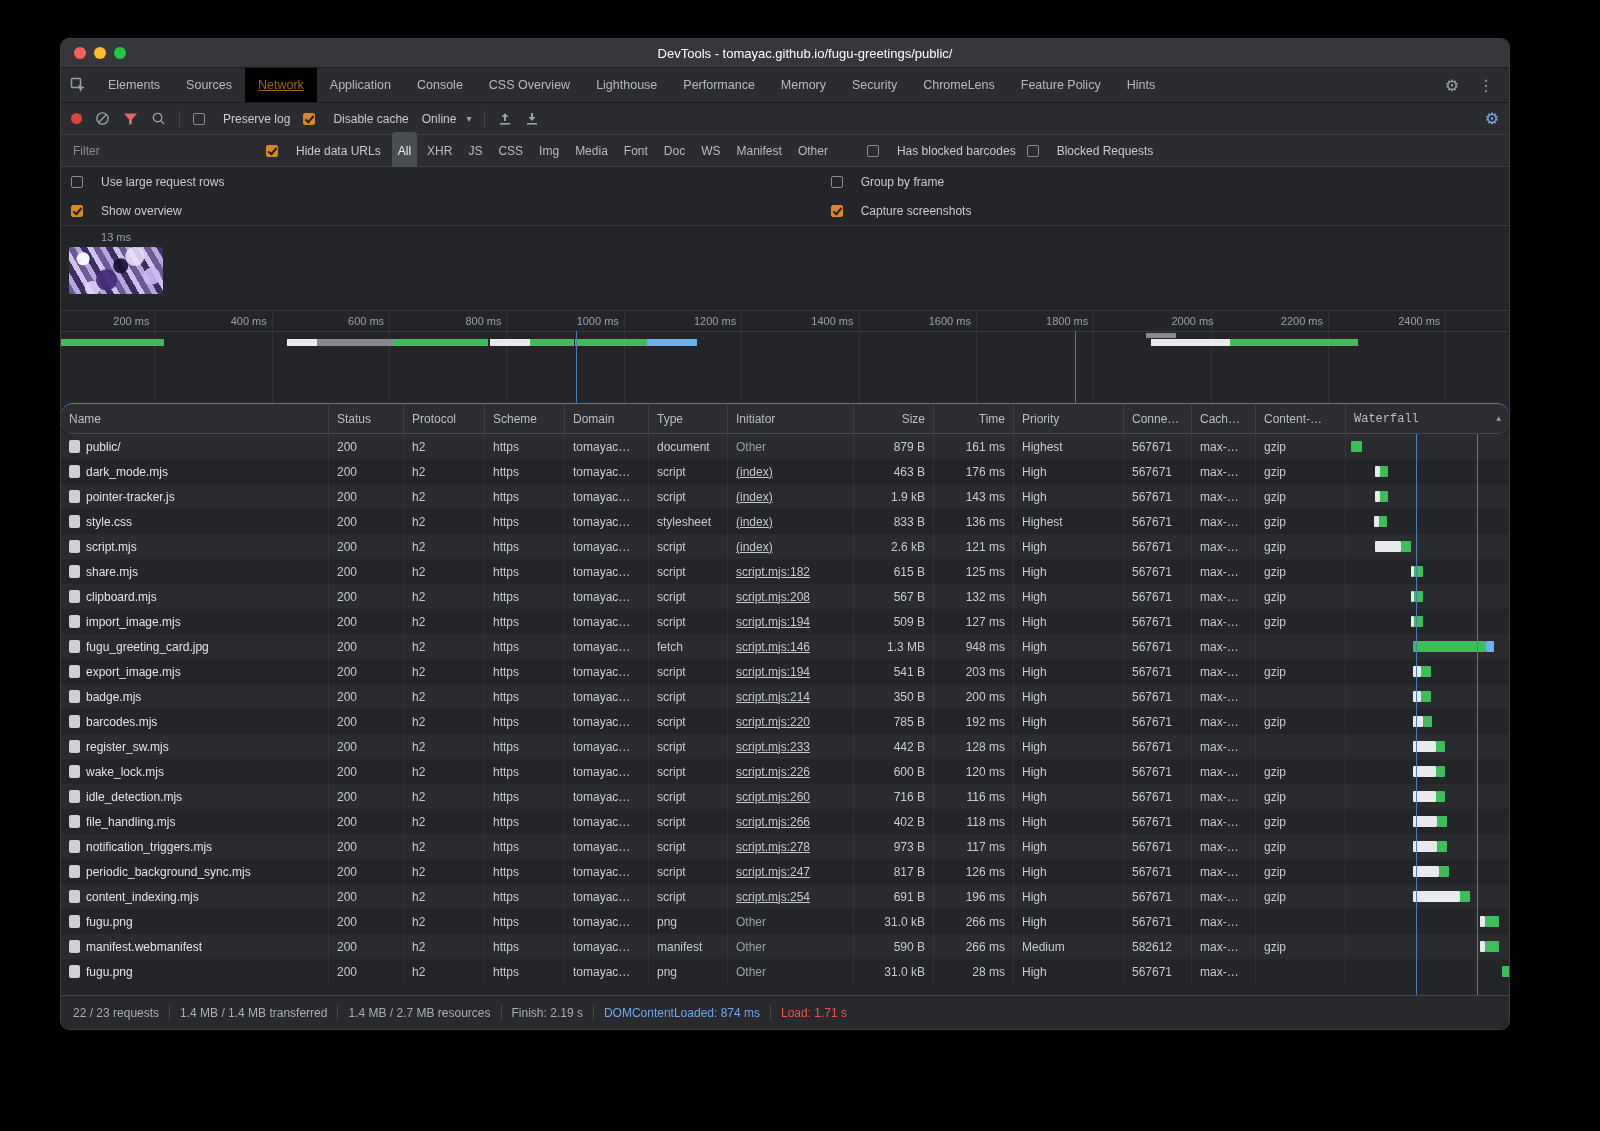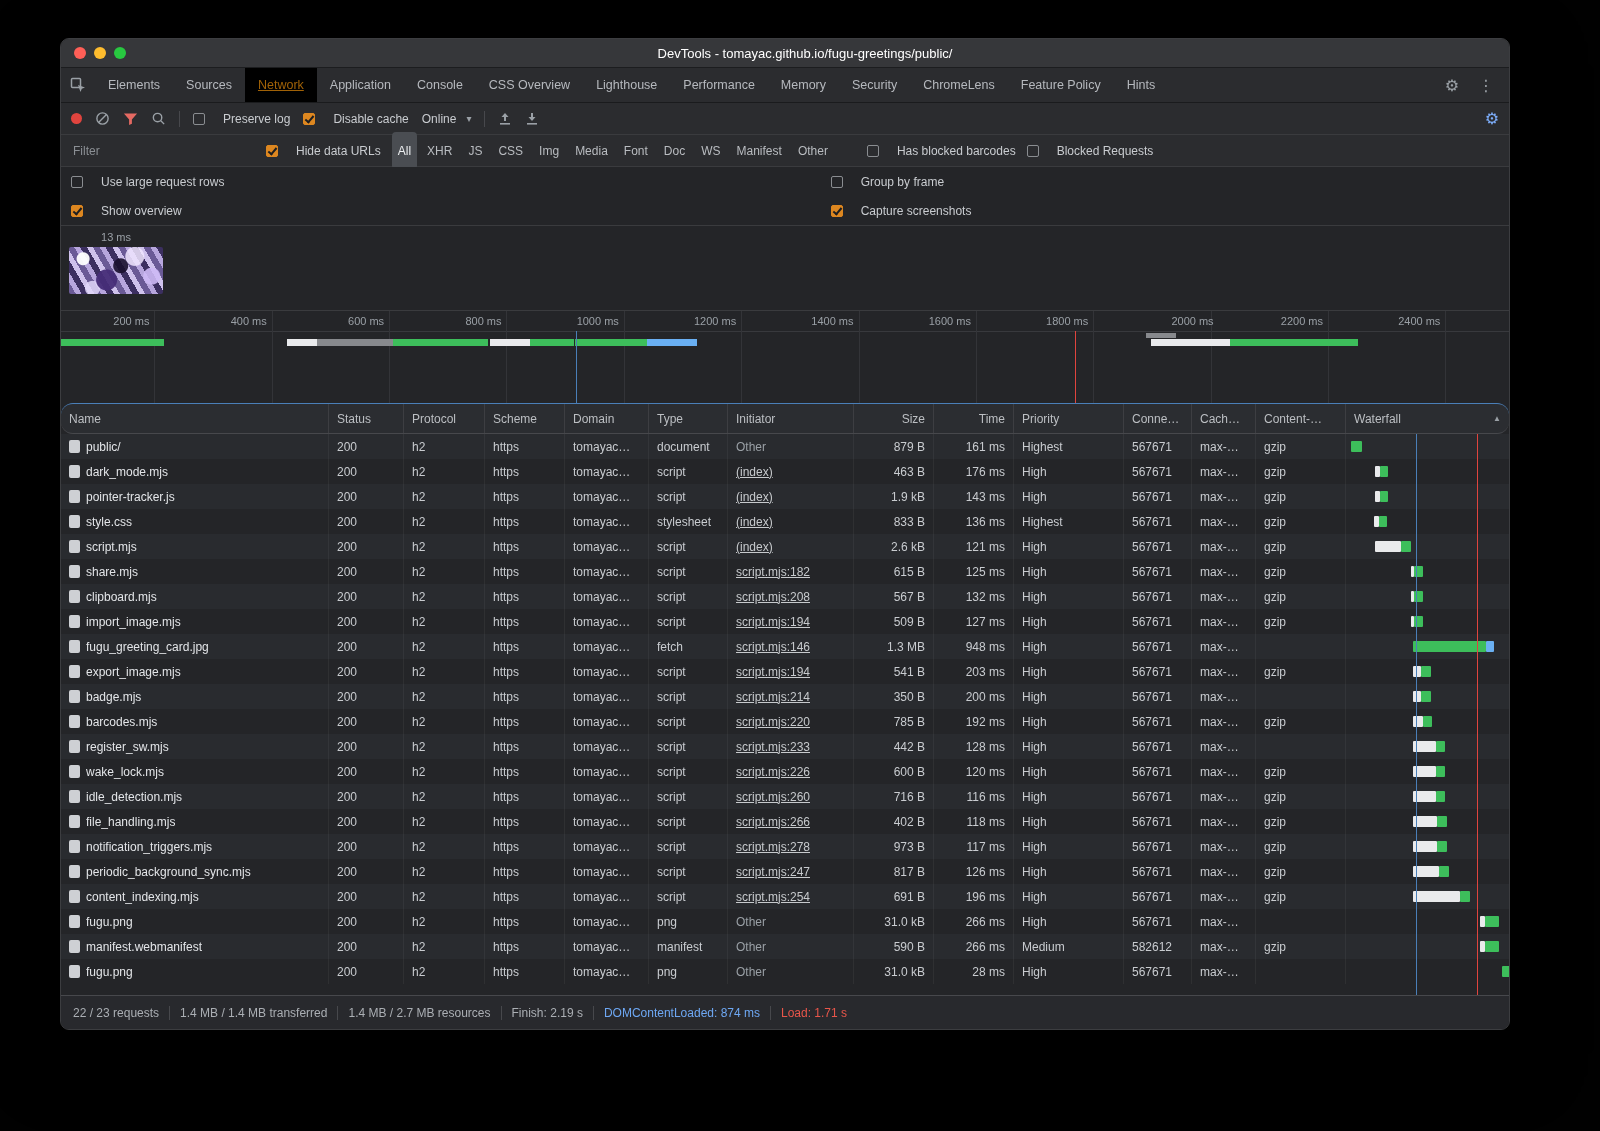--- a/index.html
+++ b/index.html
@@ -67,21 +67,21 @@
   .ov-seg.lane1{top:22px;height:5px;}
   .ov-line{position:absolute;top:20px;bottom:0;width:1px;}
   .ov-line.dcl{background:#4a7fb8;}
   .ov-line.load{background:#e0443e;}
   
   .table{flex:1;display:flex;flex-direction:column;min-height:0;}
   .thead,.row{display:grid;grid-template-columns:268px 75px 81px 80px 84px 79px 126px 80px 80px 110px 68px 64px 90px 1fr;}
   .thead{height:29px;flex:none;background:#2b2d31;border-top:1px solid #4a7fb8;border-bottom:1px solid #47484c;color:#bcbfc3;font-size:12px;align-items:center;border-radius:12px;}
   .hcell{padding:0 8px;border-right:1px solid #3d3e42;height:100%;display:flex;align-items:center;overflow:hidden;white-space:nowrap;cursor:pointer;}
   .hcell.right{justify-content:flex-end;}
-  .hcell:last-child{border-right:none;}
+  .hcell:last-child{border-right:none;font-family:Liberation Mono, monospace;}
   .sort-arrow{margin-left:auto;font-size:8px;color:#9aa0a6;padding-left:6px;}
   .tbody{flex:1;position:relative;overflow:hidden;background:#242528;}
   .row{height:25px;font-size:12px;color:#c9ccd0;cursor:default;}
   .row:nth-child(odd){background:#292b2f;}
   .cell{padding:0 8px;overflow:hidden;white-space:nowrap;text-overflow:ellipsis;height:100%;display:flex;align-items:center;border-right:1px solid rgba(255,255,255,0.05);}
   .cell.right{justify-content:flex-end;}
   .cell.name{gap:6px;color:#e3e5e8;}
   .nm{overflow:hidden;text-overflow:ellipsis;}
   .file-icon{width:11px;height:13px;background:#ced0d4;border-radius:2px;flex:none;}
   .link{text-decoration:underline;color:#c7cacd;cursor:pointer;overflow:hidden;text-overflow:ellipsis;}

